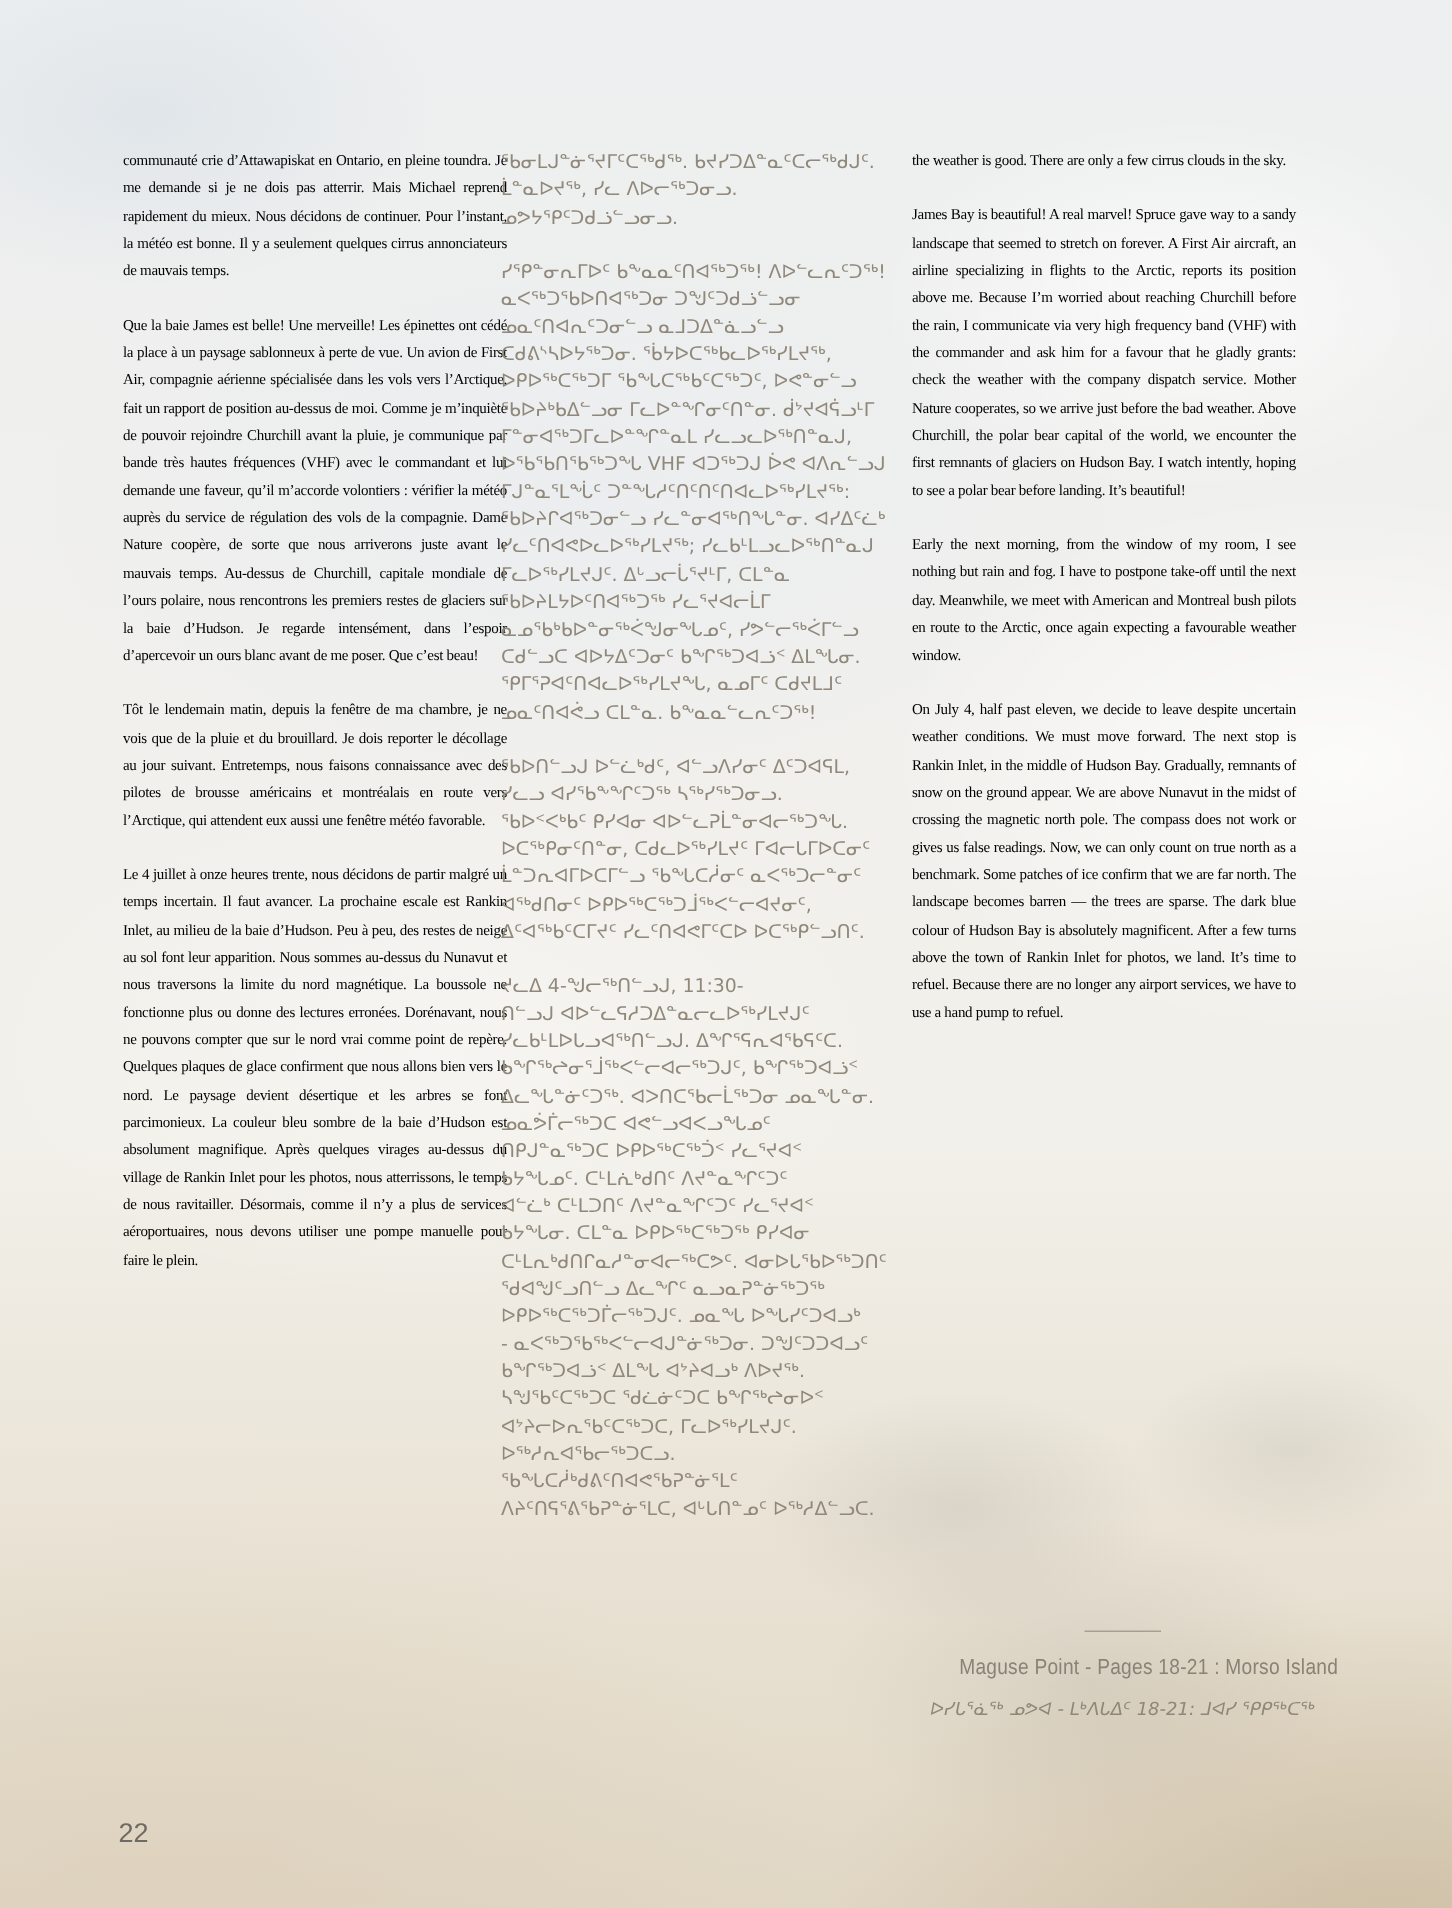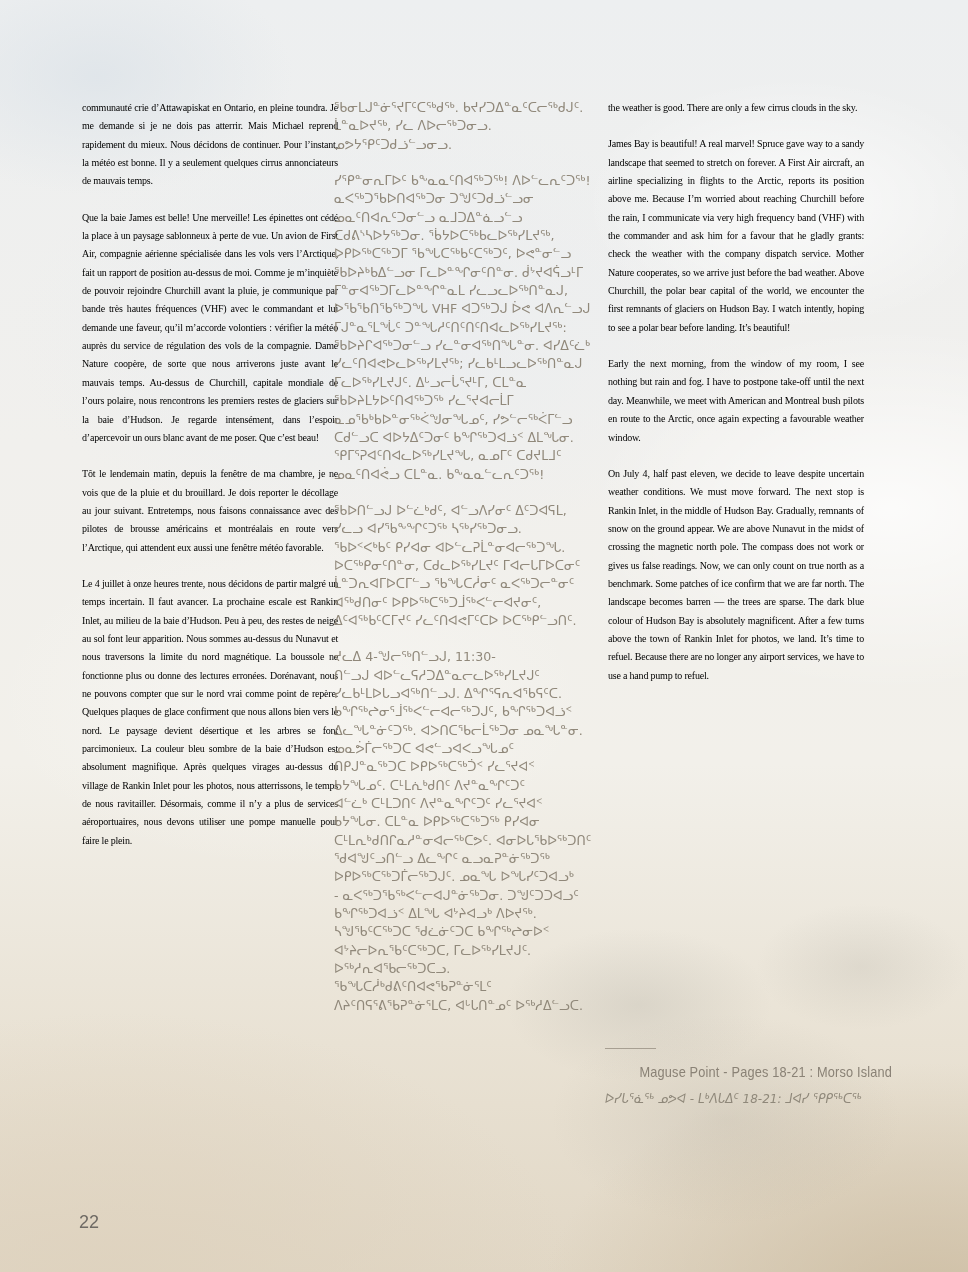--- a/index.html
+++ b/index.html
@@ -31,21 +31,21 @@
   .col-fr{left:82px;width:256px;}
   .col-en{left:608px;width:256px;}
   .col-iu{left:334px;width:272px;}
   .col-iu p{
       font-family:"DejaVu Sans", sans-serif;
       font-size:12.6px;line-height:18.35px;
       color:#90887a;white-space:pre-line;text-align:left;}
   .page-number{position:absolute;left:79px;top:1212px;
       font-family:"Liberation Sans", sans-serif;
       font-size:18px;color:#6e6a64;}
-  .caption{position:absolute;right:76px;top:1046px;text-align:left;}
+  .caption{position:absolute;right:76px;top:1086px;text-align:center;}
   .caption-rule{display:inline-block;width:51px;height:1px;background:#a79f92;margin-bottom:11px;}
   .caption-en{font-family:"Liberation Sans", sans-serif;font-size:14.5px;color:#8a8276;
       letter-spacing:0.2px;transform:scaleX(0.88);transform-origin:100% 50%;white-space:nowrap;}
   .caption-iu{font-family:"DejaVu Sans", sans-serif;font-size:12px;color:#8f887a;
       margin-top:12px;white-space:nowrap;font-style:italic;}
 </style>
 </head>
 <body>
 
 <div class="page">

